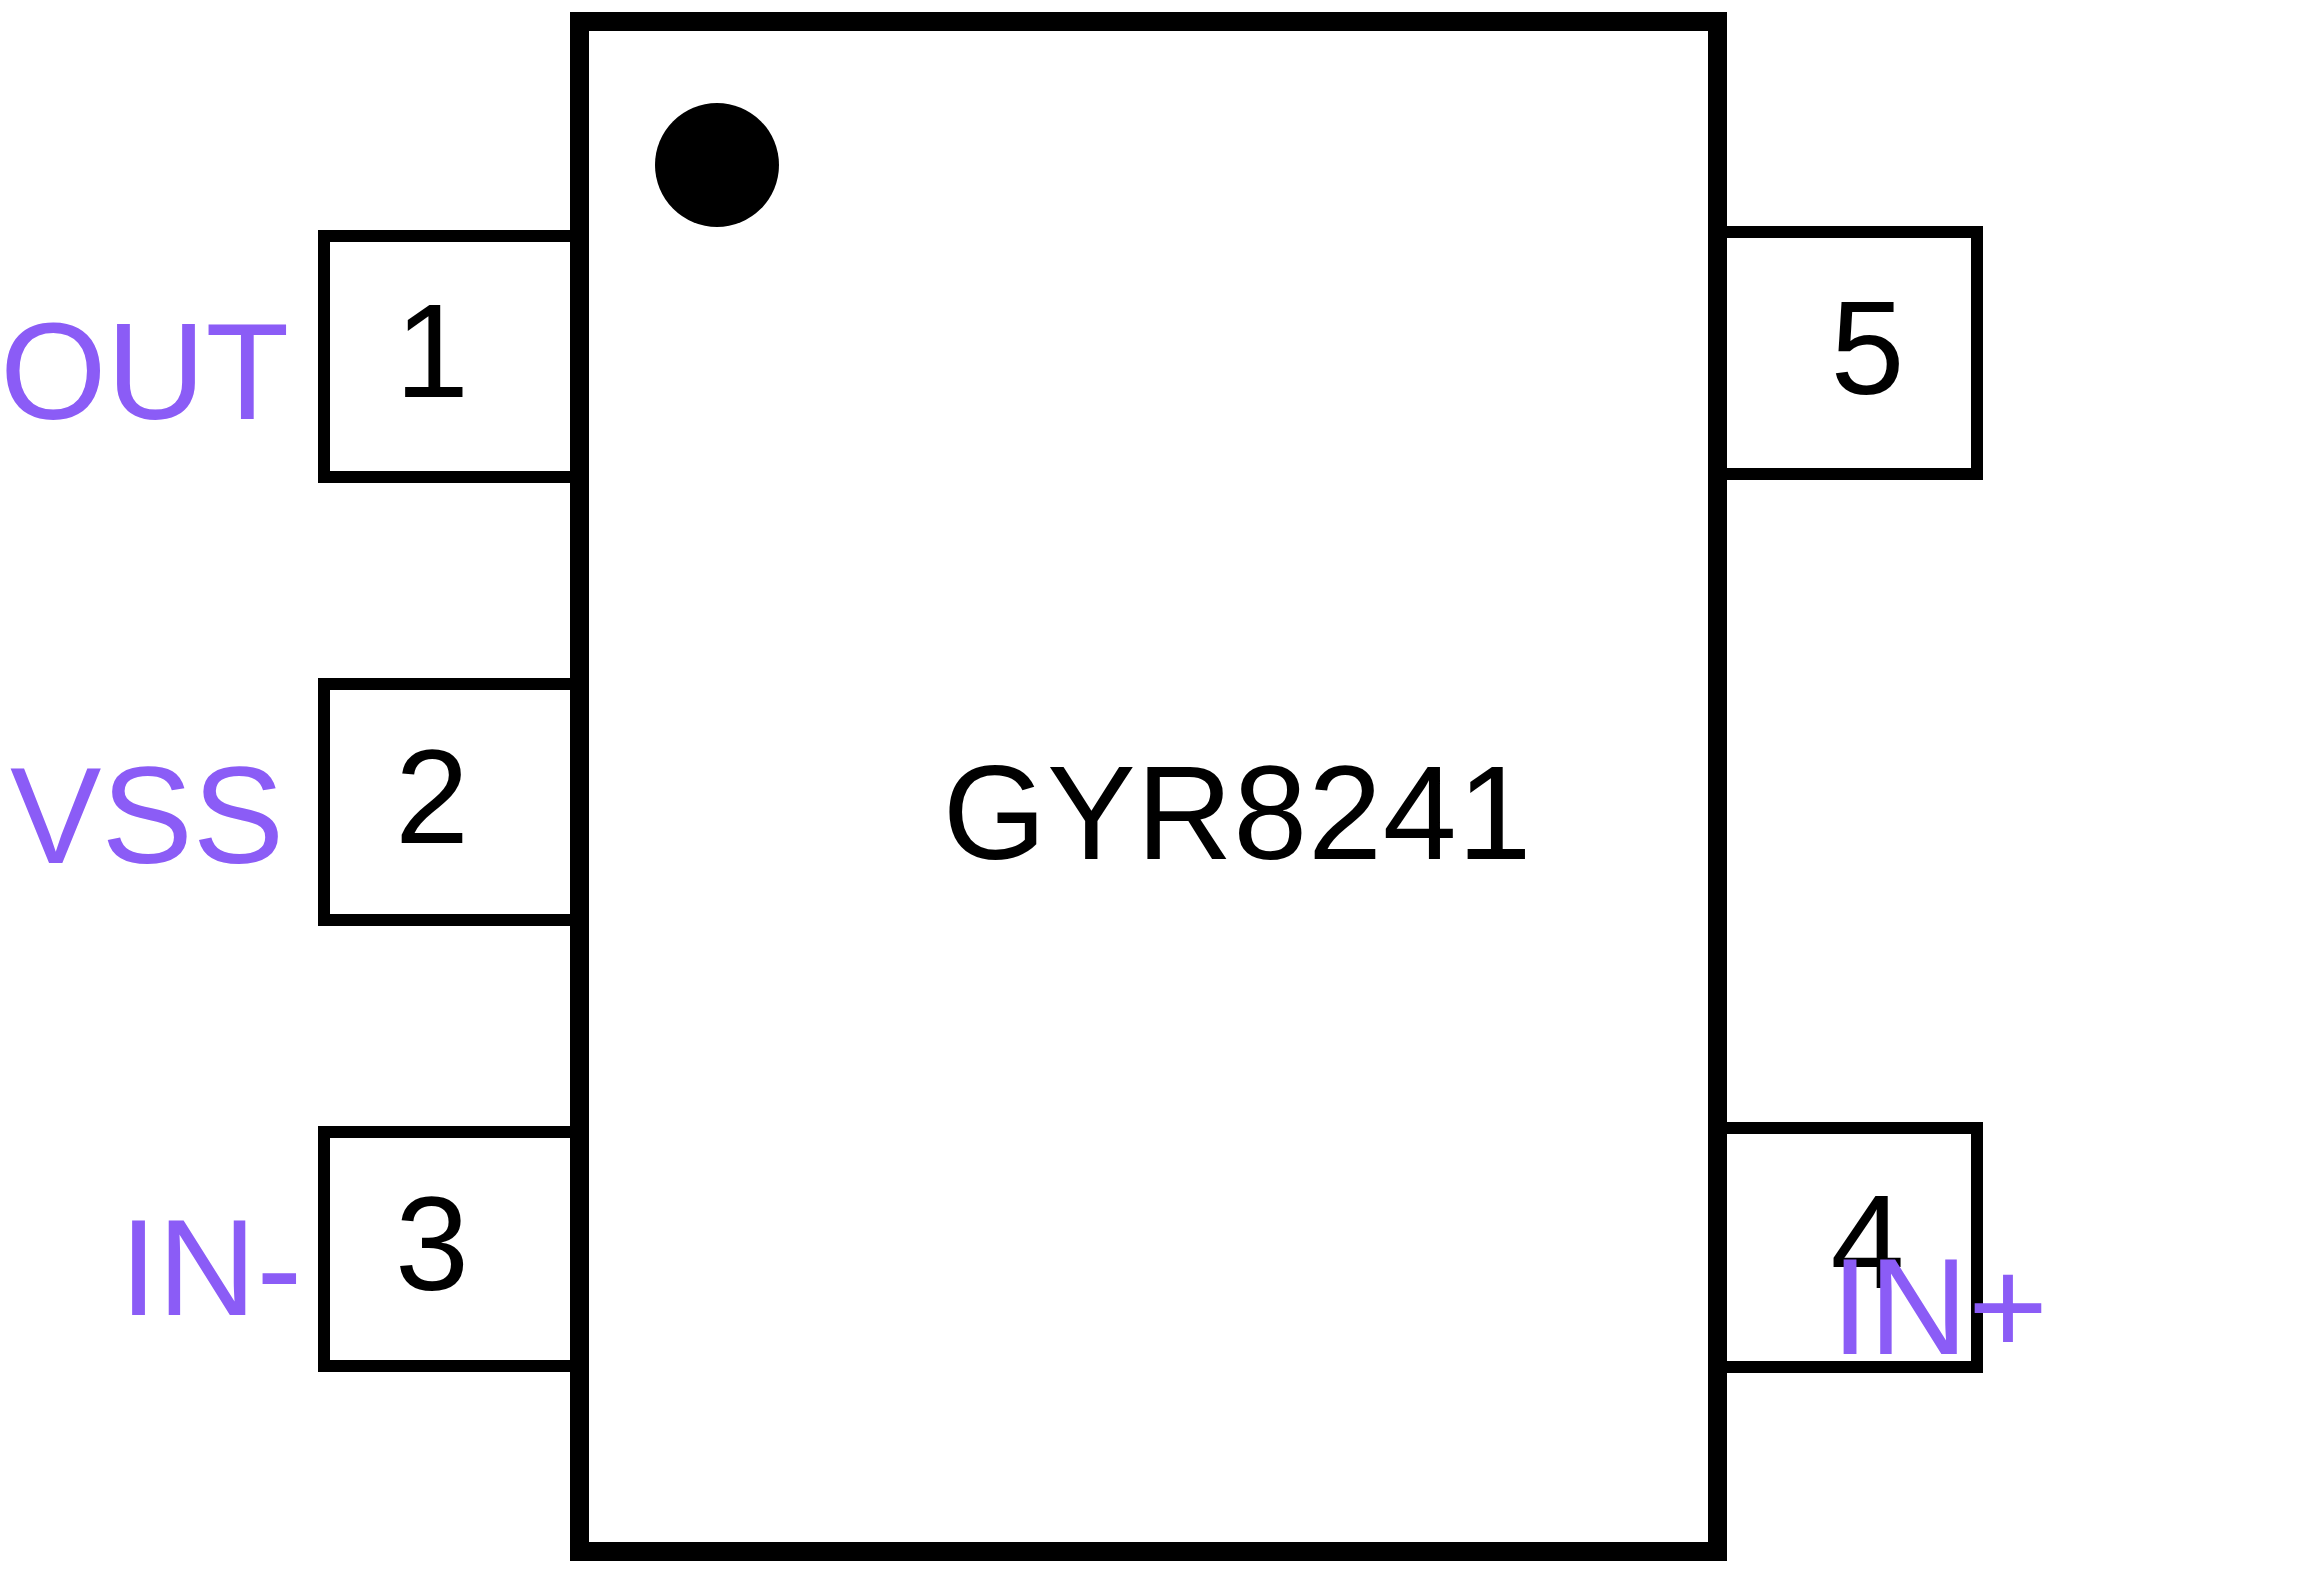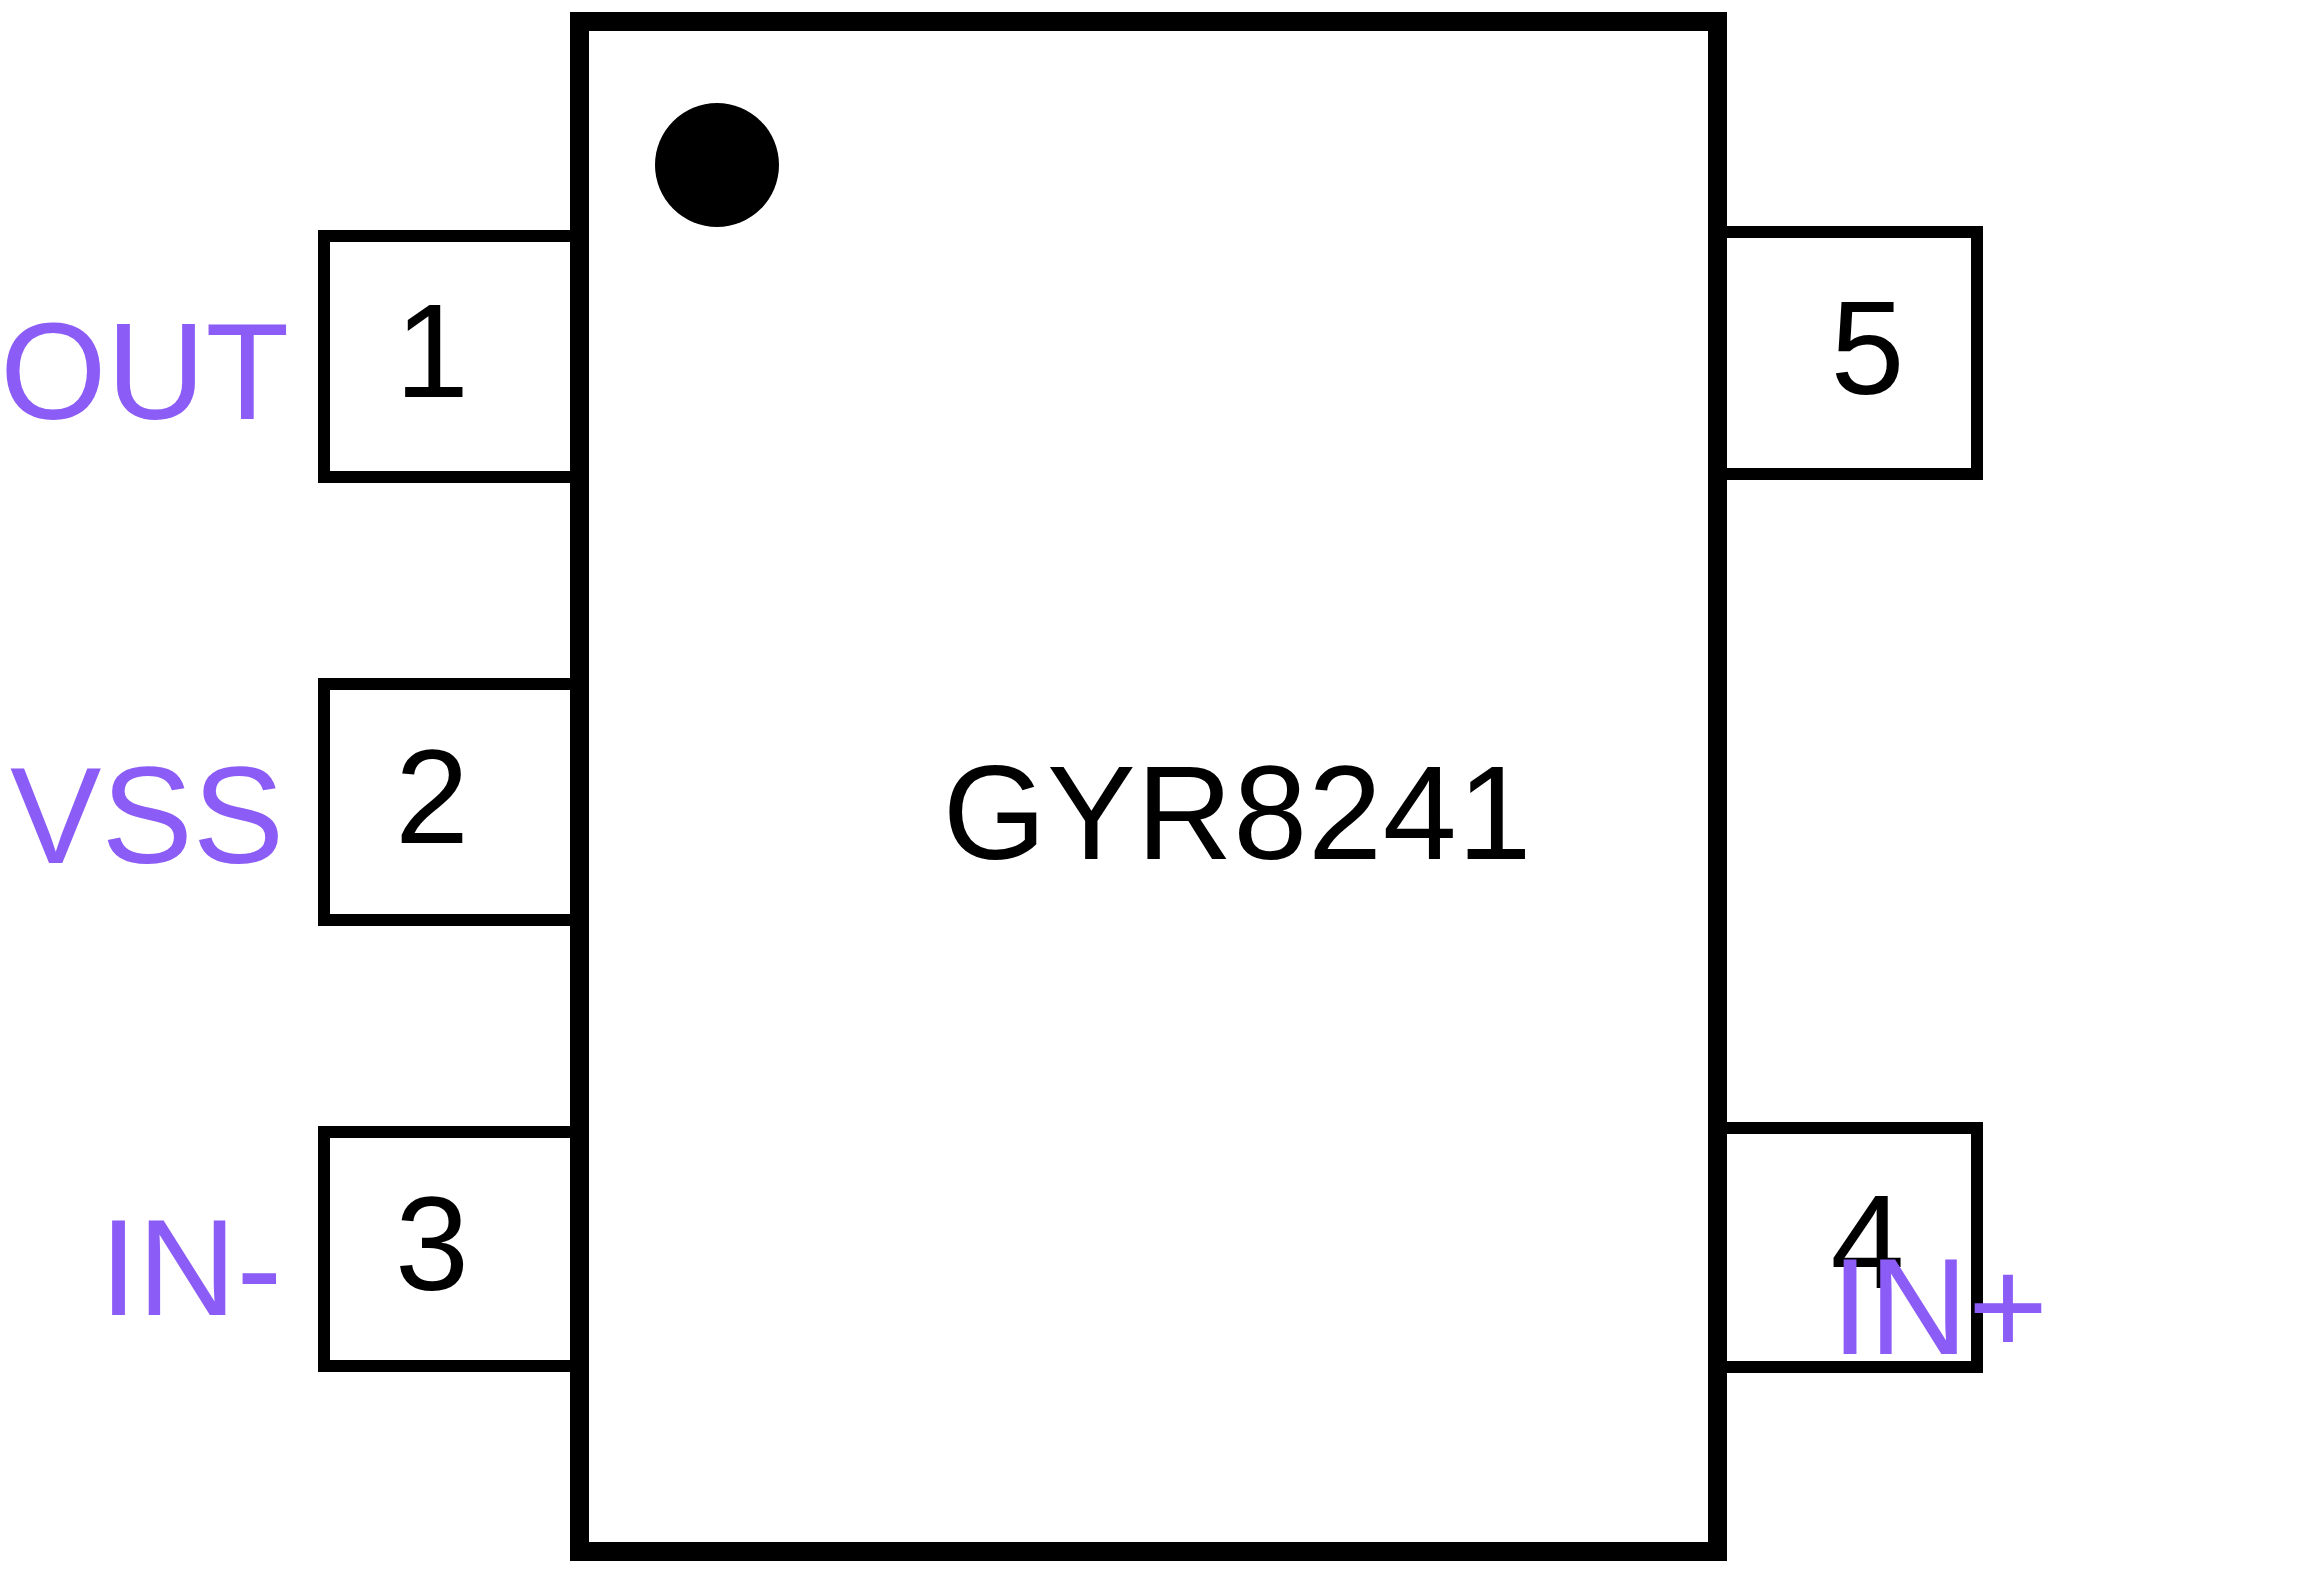--- a/index.html
+++ b/index.html
@@ -121,19 +121,19 @@
   <div class="ic-body"></div>
 
   <div class="pin1-dot"></div>
 
   <div class="part-number">GYR8241</div>
 
   <div class="pin-label left" style="left:0px;width:274px;top:303px;">OUT</div>
 
   <div class="pin-label left" style="left:10px;width:195px;top:747px;">VSS</div>
 
-  <div class="pin-label left" style="left:0px;width:282px;top:1199px;">IN-</div>
+  <div class="pin-label left" style="left:0px;width:282px;top:1199px;padding-left:20px;">IN-</div>
 
 
   <div class="pin-label right" style="left:1831px;top:1238px;">IN+</div>
 
 </div>
 
 
 </body></html>

